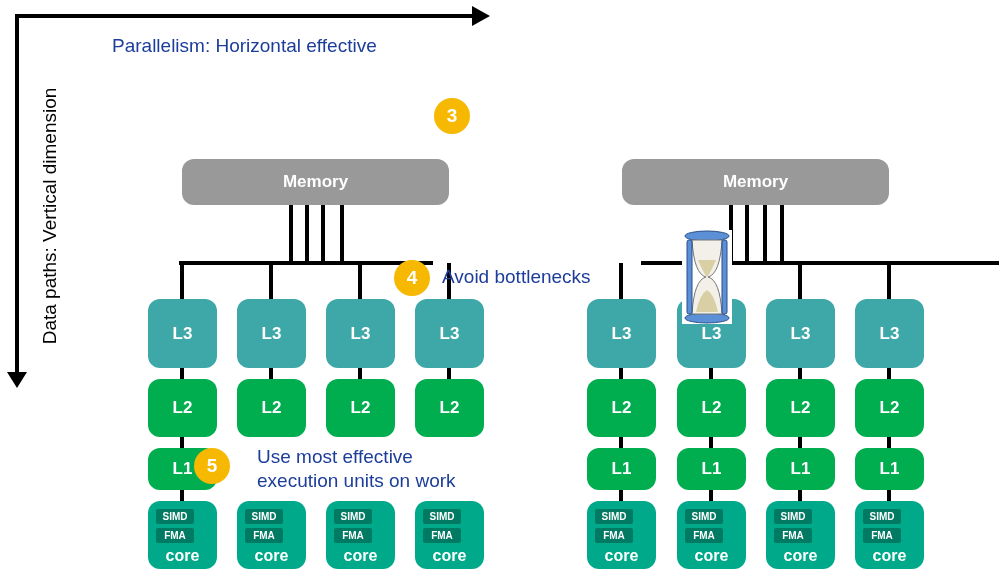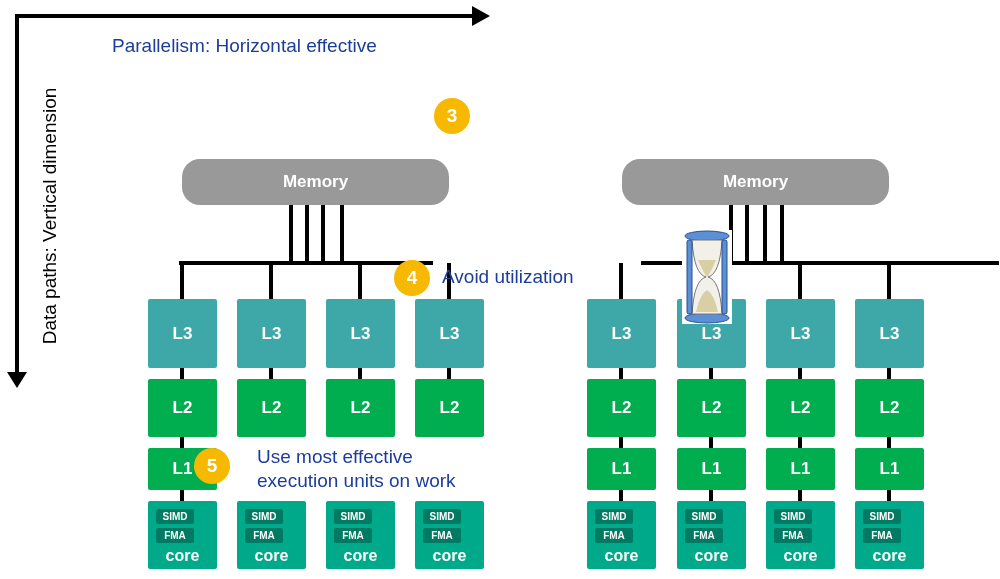--- a/index.html
+++ b/index.html
@@ -1,26 +1,26 @@
 <!DOCTYPE html>
 <html><head>
 <meta charset="utf-8">
 <style>
   html,body{margin:0;padding:0;background:#fff;}
   body{width:1000px;height:579px;position:relative;overflow:hidden;font-family:"Liberation Sans",sans-serif;}
   .abs{position:absolute;}
   .line{position:absolute;background:#000;}
-  .box{position:absolute;border-radius:2px;color:#fff;font-weight:bold;display:flex;align-items:center;justify-content:center;font-size:17px;box-sizing:border-box;}
+  .box{position:absolute;border-radius:12px;color:#fff;font-weight:bold;display:flex;align-items:center;justify-content:center;font-size:17px;box-sizing:border-box;}
   .l3{background:#3ea8a8;width:69px;height:69px;}
   .l2{background:#00ae50;width:69px;height:58px;}
   .l1{background:#00ae50;width:69px;height:42px;}
   .core{background:#00a98a;width:69px;height:68px;display:block;}
   .core .tag{position:absolute;left:8px;background:#007a62;color:#fff;font-size:10px;font-weight:bold;padding:2px 4px;border-radius:2px;width:30px;text-align:center;}
   .core .lbl{position:absolute;left:0;right:0;bottom:4px;text-align:center;font-size:16px;font-weight:bold;}
-  .mem{position:absolute;background:#999;border-radius:18px;color:#fff;font-weight:bold;font-size:17px;display:flex;align-items:center;justify-content:center;}
+  .mem{position:absolute;background:#999;border-radius:12px;color:#fff;font-weight:bold;font-size:17px;display:flex;align-items:center;justify-content:center;}
   .note{position:absolute;color:#1c3d9a;font-size:19px;line-height:24px;}
   .badge{position:absolute;width:36px;height:36px;border-radius:50%;background:#f6b800;color:#fff;font-weight:bold;font-size:19px;display:flex;align-items:center;justify-content:center;}
 </style>
 </head>
 <body>
 
 <div class="line" style="left:19px;top:14px;width:456px;height:4px;"></div>
 <svg class="abs" style="left:472px;top:6px" width="20" height="20">
     <polygon points="0,0 18,10 0,20" fill="#000"></polygon>
   </svg>
@@ -81,21 +81,21 @@
     <div class="line" style="left: 447px; top: 368px; width: 4px; height: 12px;"></div>
     <div class="box l2" style="left: 415px; top: 379px;">L2</div>
     <div class="box core" style="left: 415px; top: 501px;">
       <div class="tag" style="top: 8px;">SIMD</div>
       <div class="tag" style="top: 27px;">FMA</div>
       <div class="lbl">core</div>
     </div>
   </div>
 
 <div class="badge" style="left:394px;top:260px;">4</div>
-<div class="note" style="left:442px;top:265px;">Avoid utilization</div>
+<div class="note" style="left:442px;top:265px;">Avoid bottlenecks</div>
 
 <div class="mem" style="left:622px;top:159px;width:267px;height:46px;">
     <span>Memory</span>
   </div>
 <div class="line" style="left:729px;top:205px;width:4px;height:60px;"></div>
 <div class="line" style="left:745px;top:205px;width:4px;height:60px;"></div>
 <div class="line" style="left:763px;top:205px;width:4px;height:60px;"></div>
 <div class="line" style="left:780px;top:205px;width:4px;height:60px;"></div>
 <div class="line" style="left:641px;top:261px;width:358px;height:4px;"></div>
 

